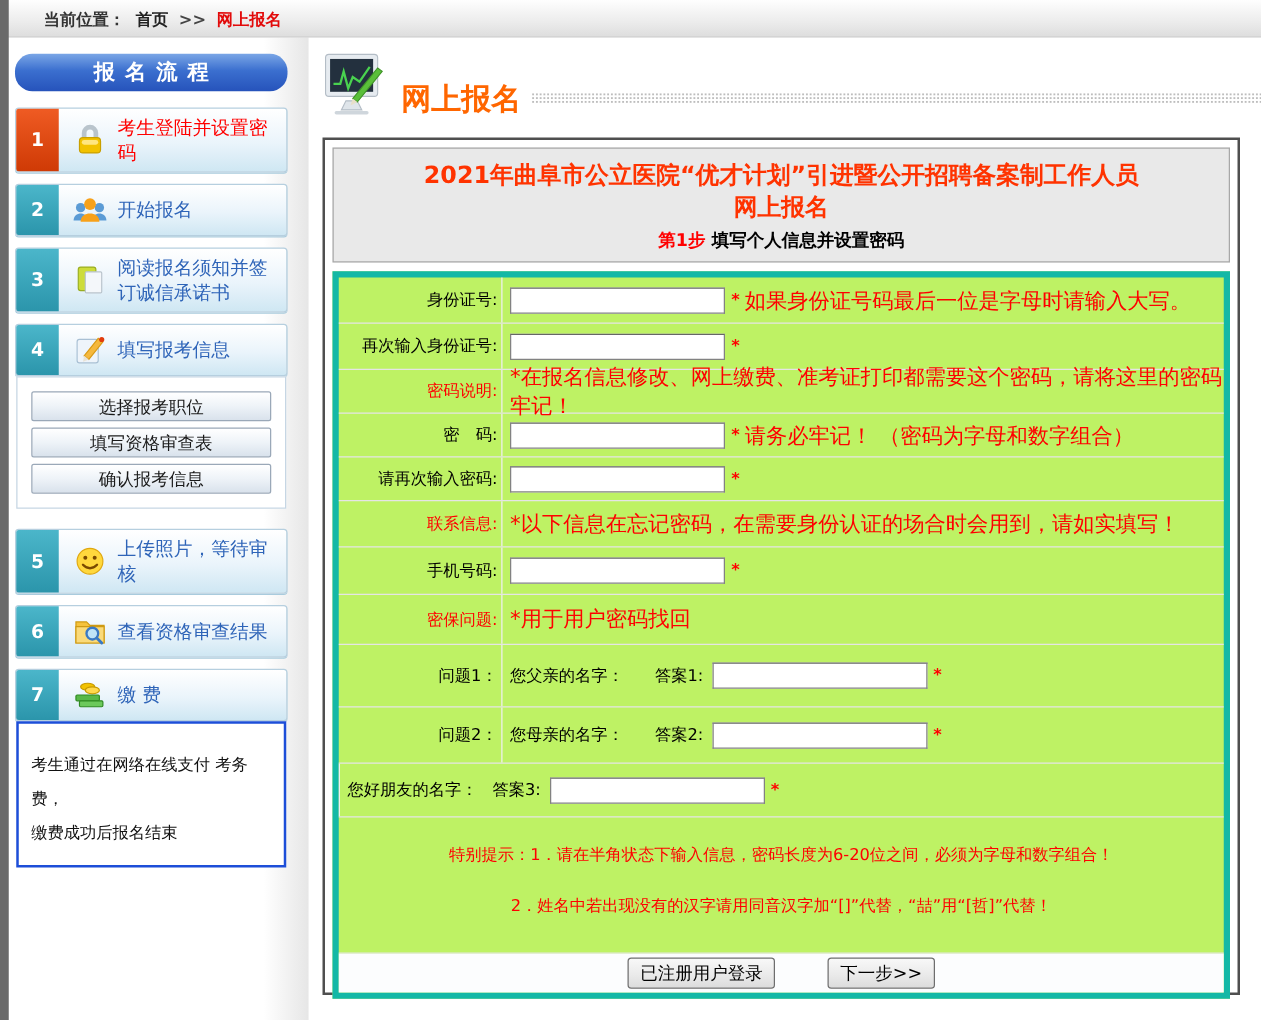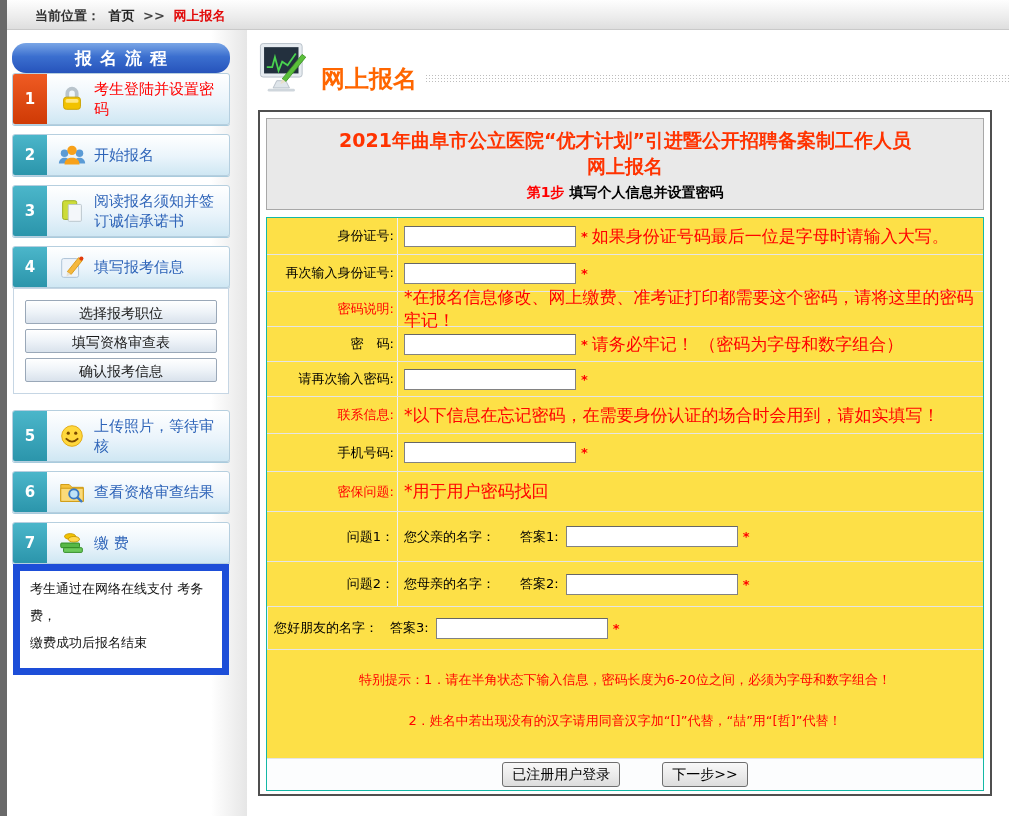--- a/index.html
+++ b/index.html
@@ -23,21 +23,21 @@
   .crumb-sep { color:#444; font-weight:bold; }
   .crumb-current { color:#e20a0a; }
 
   
   .sidebar-col {
     position:absolute; left:7px; top:30px; width:240px; height:786px;
     background:linear-gradient(90deg,#ffffff 85%,#e6e6e6 100%);
   }
   .sidebar { position:absolute; left:12px; top:43px; width:218px; z-index:3; }
   .flow-header {
-    height:30px; border-radius:14px; 
+    height:30px; border-radius:14px; margin-bottom:13px;
     background:linear-gradient(180deg,#7aa6e6 0%,#3b6fcf 45%,#2653bb 100%);
     color:#fff; font-size:17px; font-weight:bold; text-align:center; line-height:30px; letter-spacing:8px;
     text-indent:8px;
   }
   .step-item {
     display:flex; align-items:stretch; min-height:42px; margin-bottom:9px;
     border:1px solid #b6cfdf; border-radius:3px;
     background:linear-gradient(180deg,#ffffff 0%,#eaf4fb 55%,#cfe7f3 100%);
     box-shadow:0 1px 0 #a9cbdd;
   }
@@ -53,41 +53,41 @@
   .step-label.red { color:#f00; }
 
   .sub-box { border:1px solid #c6d6e4; background:#fff; margin:0 1px 16px 1px; padding:6px 0; }
   .sub-btn {
     display:block; width:192px; height:24px; margin:5px auto;
     border:1px solid #9aa8b8; border-radius:2px;
     background:linear-gradient(180deg,#ffffff 0%,#eef3f8 50%,#d9e2ec 100%);
     font-size:14px; color:#1a1a1a; text-align:center; line-height:22px;
     font-family:"DejaVu Sans", sans-serif; cursor:pointer;
   }
-  .note-box { border:7px solid #1d4ed8; background:#fff; margin:0 1px; padding:4px 10px 12px; font-size:13px; color:#111; line-height:27px; }
+  .note-box { border:2px solid #1d4ed8; background:#fff; margin:0 1px; padding:20px 10px 12px; font-size:13px; color:#111; line-height:27px; }
 
   
   .main { position:absolute; left:247px; top:30px; width:762px; height:786px; background:#fff; z-index:1; }
   .main-header { position:absolute; left:8px; top:5px; width:754px; height:62px; display:flex; align-items:flex-end; }
   .monitor-svg { width:58px; height:58px; flex-shrink:0; }
   .section-title { font-size:24px; font-weight:bold; color:#ff6600; margin:0 8px 2px 8px; white-space:nowrap; }
   .dotted { flex:1; height:9px; margin-bottom:14px;
     background-image:radial-gradient(circle,#bdbdbd 34%,transparent 42%);
     background-size:3px 3px; }
 
   .form-container {
     position:absolute; left:11px; top:80px; width:734px; height:686px;
     border:2px solid #4f4f4f; background:#fff; padding:6px;
   }
   .title-box { border:1px solid #a8a8a8; background:#e9e9e9; text-align:center; padding:8px 28px 7px; margin-bottom:7px; }
   .title-line { color:#ff3300; font-size:19px; font-weight:bold; line-height:26px; }
   .step-line { margin-top:5px; font-size:14px; font-weight:bold; color:#000; }
   .step-label-red { color:#f00; margin-right:5px; }
 
-  .form-table { border:1px solid #14b8a6; background:#fde047; }
+  .form-table { border:5px solid #14b8a6; background:#bef264; }
   .frow { display:flex; align-items:stretch; border-bottom:1px solid #e5e5e5; }
   .frow:last-child { border-bottom:none; }
   .fl { width:130px; flex-shrink:0; display:flex; align-items:center; justify-content:flex-end; font-size:13px; color:#000; padding-right:3px; }
   .fl.red { color:#f00; }
   .fc { flex:1; display:flex; align-items:center; padding-left:6px; border-left:1px solid #f0f0f0; }
   .h37{height:37px}.h35{height:35px}.h38{height:38px}.h40{height:40px}.h50{height:50px}.h45{height:45px}.h43{height:43px}.h31{height:31px}
   .txt-input {
     width:172px; height:21px; border:1px solid #828282; border-top-color:#666;
     background:#fff; font-size:13px; padding:0 3px; font-family:"DejaVu Sans", sans-serif;
   }

